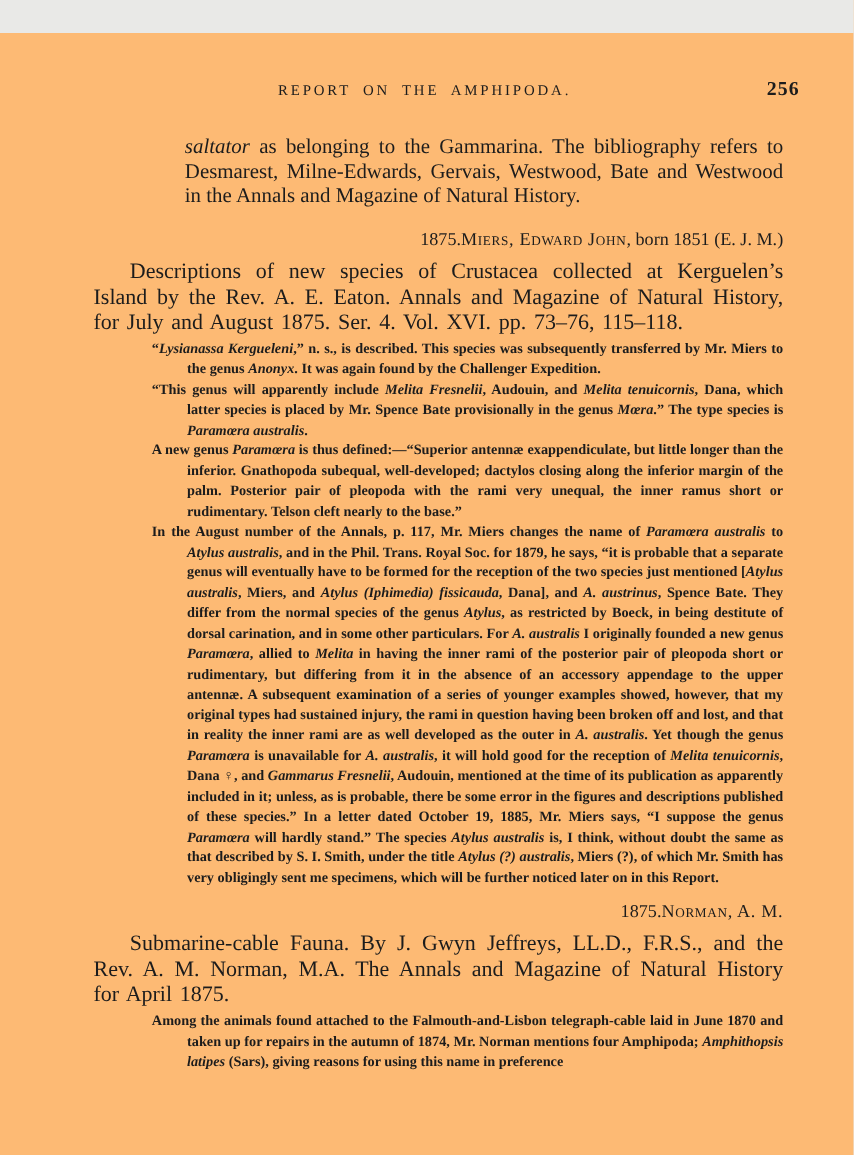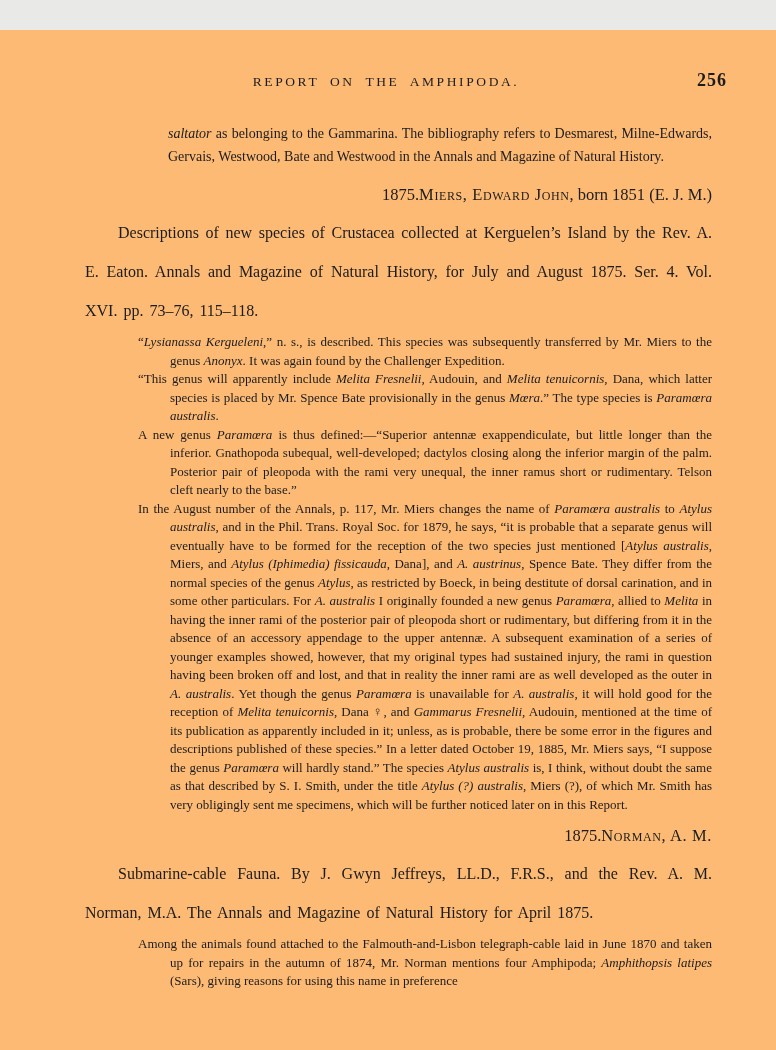--- a/index.html
+++ b/index.html
@@ -21,43 +21,44 @@
     font-size:13.5px;letter-spacing:2.6px;word-spacing:5px;
     padding-right:40px;
   }
   .page-number{
     position:absolute;right:0;top:-4px;
     font-size:18px;font-weight:700;letter-spacing:1px;
   }
   
   .intro{
     margin:27px 64px 0 168px;
-    font-size:14px;line-height:22.5px;
+    font-size:19px;line-height:22.5px;
     text-align:justify;
   }
   
   .entry-head{
     margin:15px 64px 0 45px;
     font-size:16.5px;line-height:24px;font-weight:400;
   }
   .entry-head.second{margin-top:10px;}
   .entry-head .year{display:inline-block;min-width:40px;}
   .sc{font-variant:small-caps;letter-spacing:0.6px;}
   
   .citation{
     margin:6px 64px 0 85px;
-    font-size:16px;line-height:39px;
+    font-size:20px;line-height:23px;
     text-align:justify;text-indent:33px;
     word-spacing:2px;
   }
   
   .annotations{
     margin:3px 64px 0 138px;
     font-size:13px;line-height:18.5px;
     text-align:justify;
+    font-weight:bold;
   }
   .ann-p{margin:0;padding-left:32px;text-indent:-32px;}
   p{margin:0;}
   h2{margin:0;text-align:right;}
 </style>
 </head>
 <body>
 
 <div class="page" style="background: #fdba74; color: rgb(28, 28, 28); margin-top: 30px;">
 

